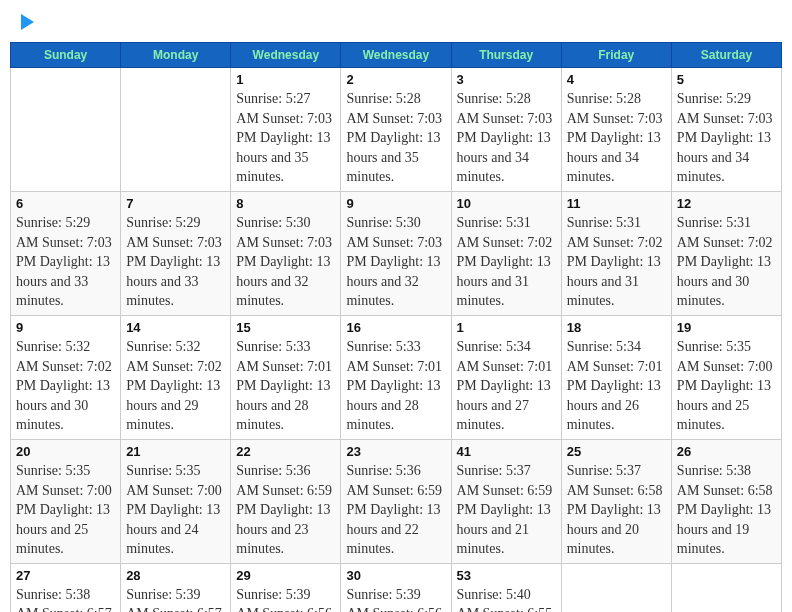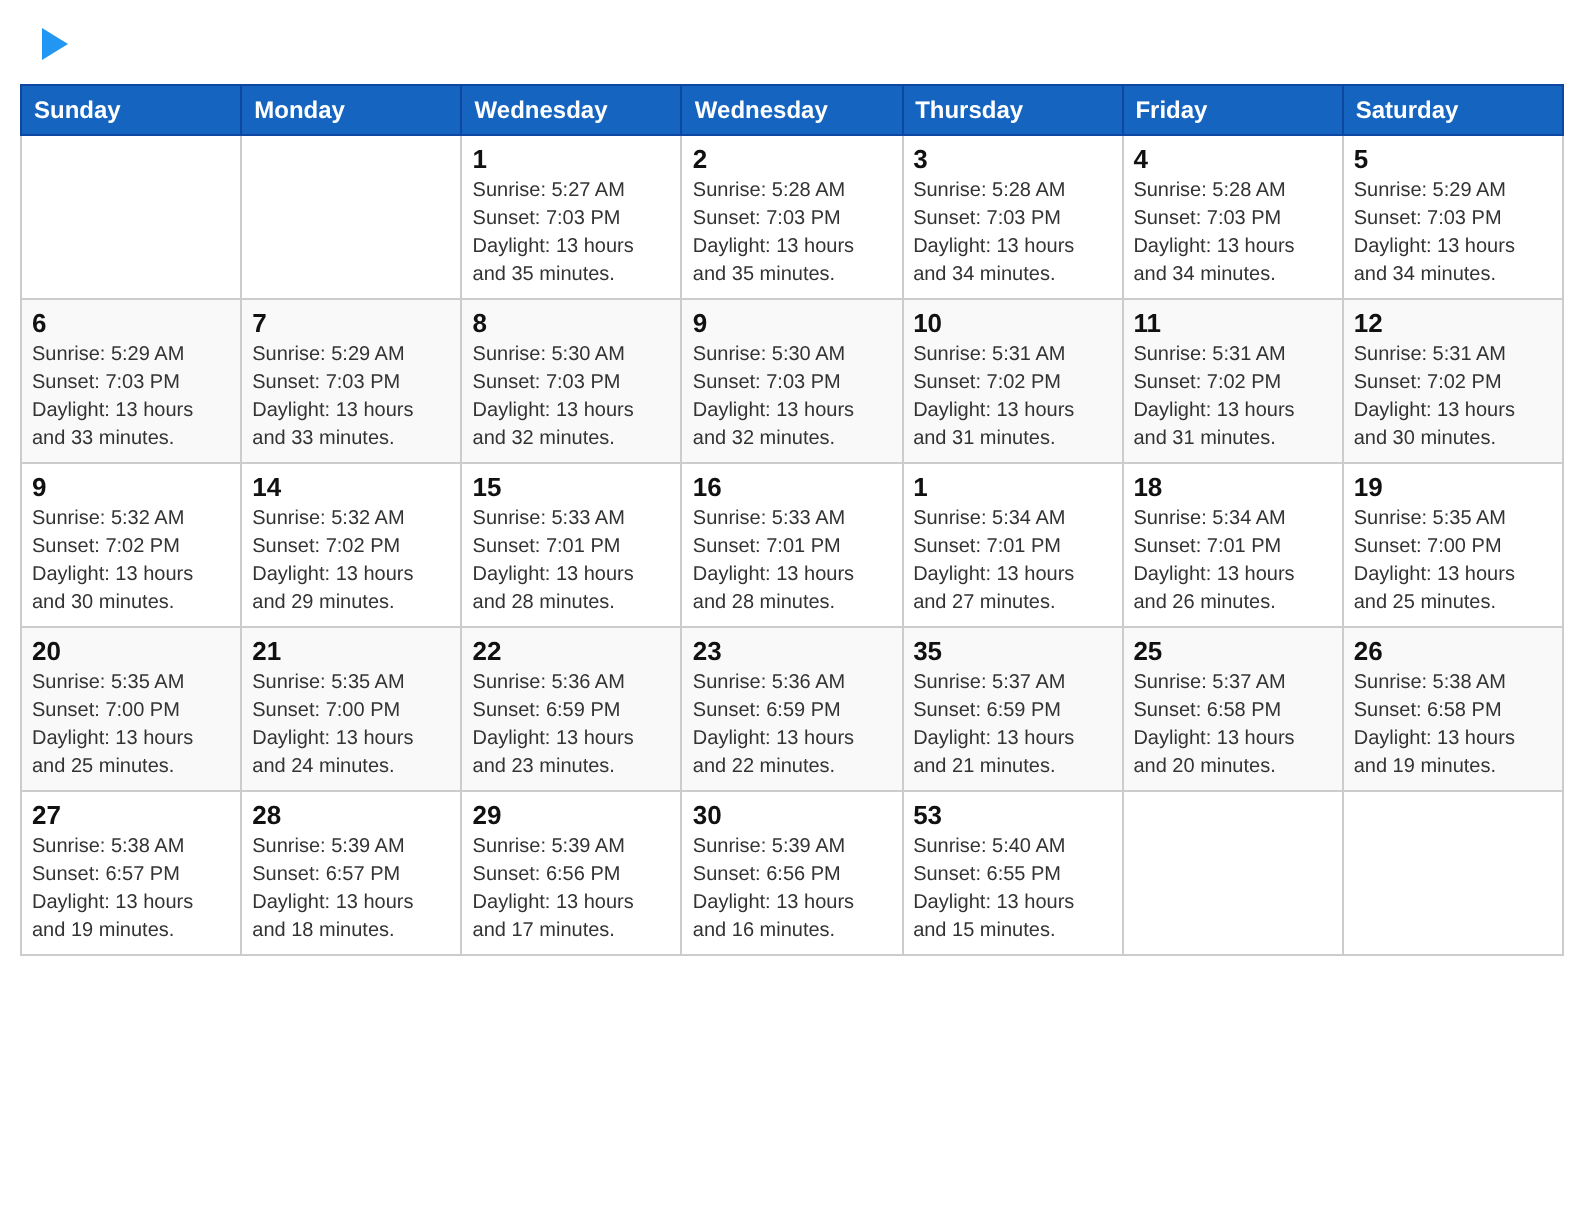--- a/index.html
+++ b/index.html
@@ -38,45 +38,46 @@
       font-size: 16px;
       color: #333;
     }
     .calendar {
       width: 100%;
       border-collapse: collapse;
       font-size: 11px;
     }
     .calendar th {
       background: #1565c0;
-      color: #ffffff;
-      text-align: left;
+      color: #86efac;
+      text-align: center;
       padding: 5px 6px;
       font-size: 12px;
       font-weight: bold;
       border: 1px solid #0d47a1;
     }
     .calendar td {
       border: 1px solid #ccc;
       vertical-align: top;
       padding: 4px 5px;
       width: 110px;
       min-height: 80px;
       height: 80px;
     }
     .day-number {
       font-size: 13px;
       font-weight: bold;
       color: #111;
       margin-bottom: 2px;
     }
     .day-info {
-      font-size: 10px;
+      font-size: 14px;
       color: #333;
       line-height: 1.4;
+      font-family: Liberation Serif, serif;
     }
     tr:nth-child(odd) td {
       background: #fff;
     }
     tr:nth-child(even) td {
       background: #f9f9f9;
     }
   </style>
 </head>
 <body>
@@ -251,21 +252,21 @@
 Sunset: 6:59 PM
 Daylight: 13 hours and 23 minutes.</div>
         </td>
         <td>
           <div class="day-number">23</div>
           <div class="day-info">Sunrise: 5:36 AM
 Sunset: 6:59 PM
 Daylight: 13 hours and 22 minutes.</div>
         </td>
         <td>
-          <div class="day-number">35</div>
+          <div class="day-number">41</div>
           <div class="day-info">Sunrise: 5:37 AM
 Sunset: 6:59 PM
 Daylight: 13 hours and 21 minutes.</div>
         </td>
         <td>
           <div class="day-number">25</div>
           <div class="day-info">Sunrise: 5:37 AM
 Sunset: 6:58 PM
 Daylight: 13 hours and 20 minutes.</div>
         </td>

